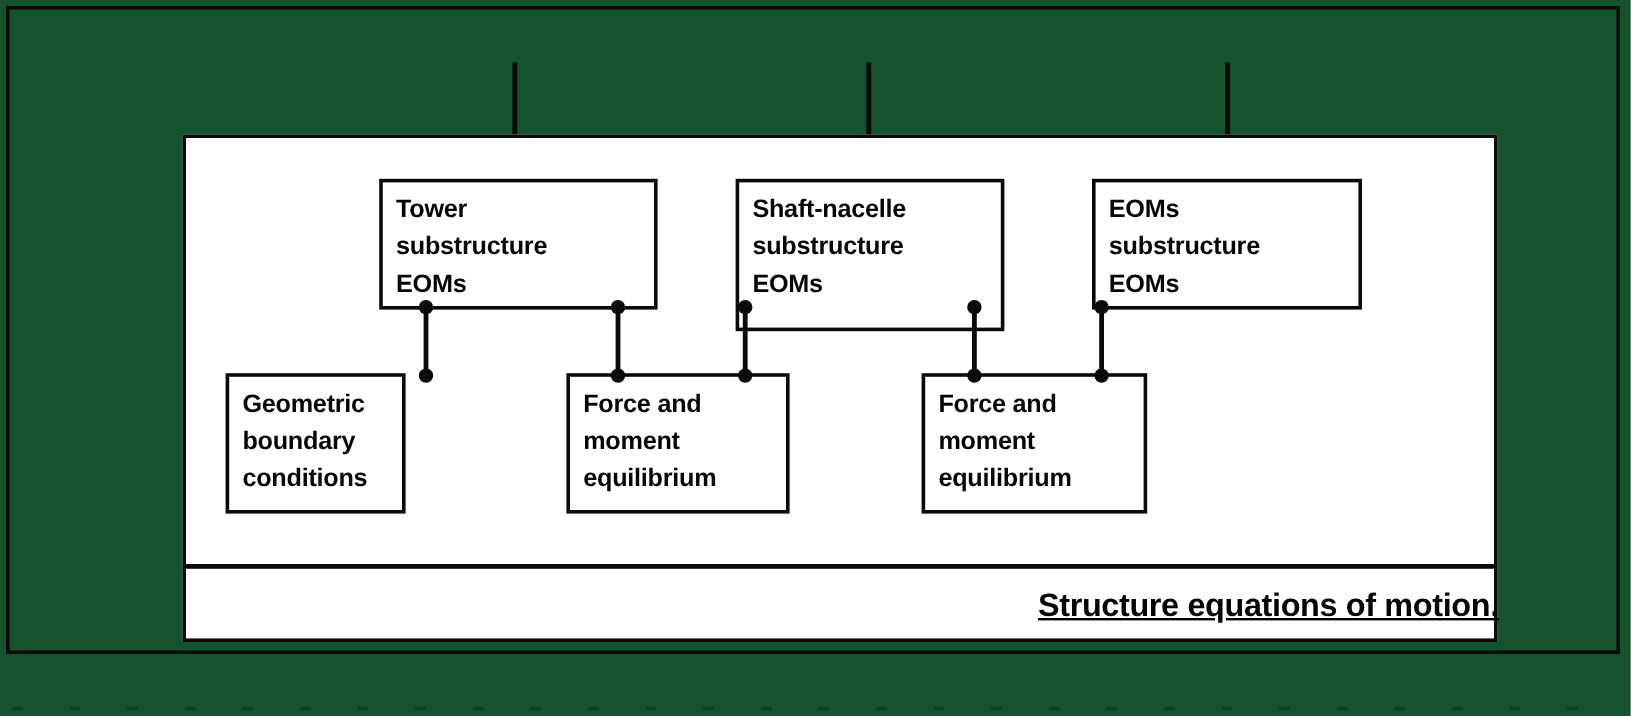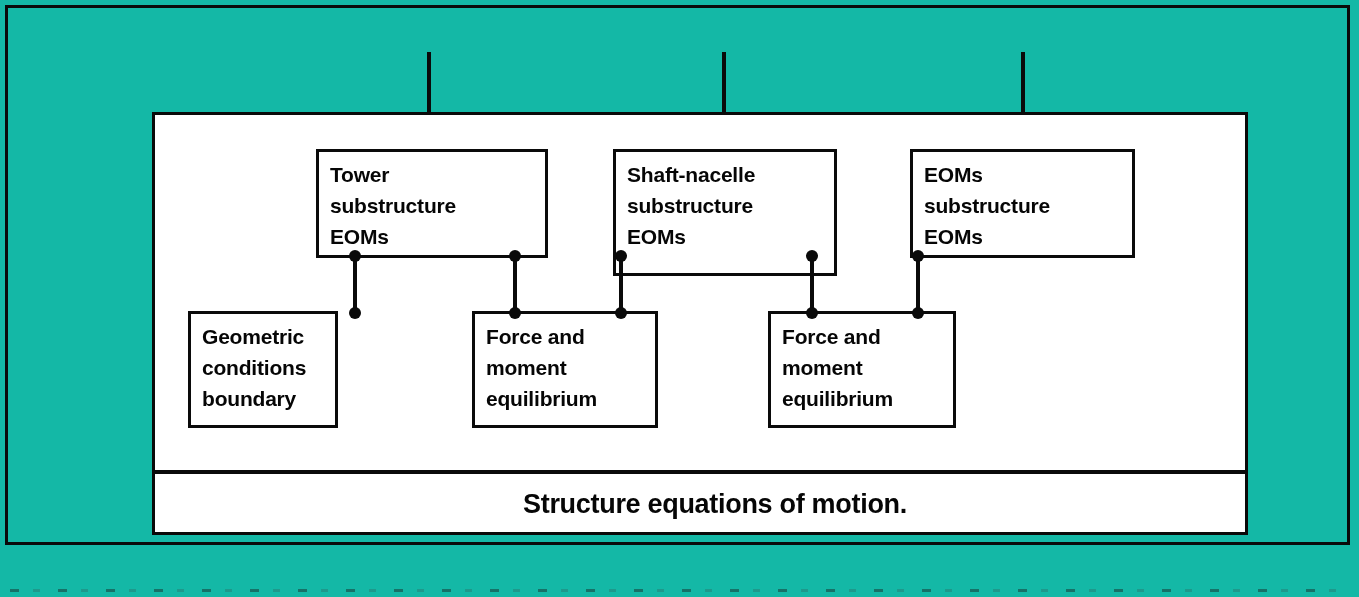--- a/index.html
+++ b/index.html
@@ -9,21 +9,21 @@
     background: #ffffff;
   }
   body {
     font-family: "Liberation Sans", sans-serif;
     -webkit-font-smoothing: none;
   }
   #page {
     position: relative;
     width: 1359px;
     height: 597px;
-    background: #14b8a6;
+    background: #14532d;
     overflow: hidden;
   }
 
   
   .outer-frame {
     position: absolute;
     left: 5px;
     top: 5px;
     width: 1345px;
     height: 540px;
@@ -68,27 +68,28 @@
     position: absolute;
     left: 0px;
     top: 355px;
     width: 100%;
     height: 4px;
     background: #0a0a0a;
   }
 
   .caption-band {
     position: absolute;
-    left: 15px;
+    left: 4px;
     top: 359px;
     width: 100%;
     height: 61px;
     display: flex;
     align-items: center;
-    justify-content: center;
+    justify-content: flex-end;
+    text-decoration: underline;
   }
   .caption-text {
     font-family: "Liberation Sans", sans-serif;
     font-size: 27px;
     font-weight: 600;
     letter-spacing: -0.3px;
     color: #060606;
     white-space: nowrap;
   }
 
@@ -177,22 +178,22 @@
     </div>
 
     <div class="dbox" style="left:755px; top:34px; width:225px; height:109px;">
       <span class="line">EOMs</span>
       <span class="line">substructure</span>
       <span class="line">EOMs</span>
     </div>
 
     <div class="dbox" style="left:33px; top:196px; width:150px; height:117px;">
       <span class="line">Geometric</span>
+      <span class="line">boundary</span>
       <span class="line">conditions</span>
-      <span class="line">boundary</span>
     </div>
 
     <div class="dbox" style="left:317px; top:196px; width:186px; height:117px;">
       <span class="line">Force and</span>
       <span class="line">moment</span>
       <span class="line">equilibrium</span>
     </div>
 
     <div class="dbox" style="left:613px; top:196px; width:188px; height:117px;">
       <span class="line">Force and</span>

